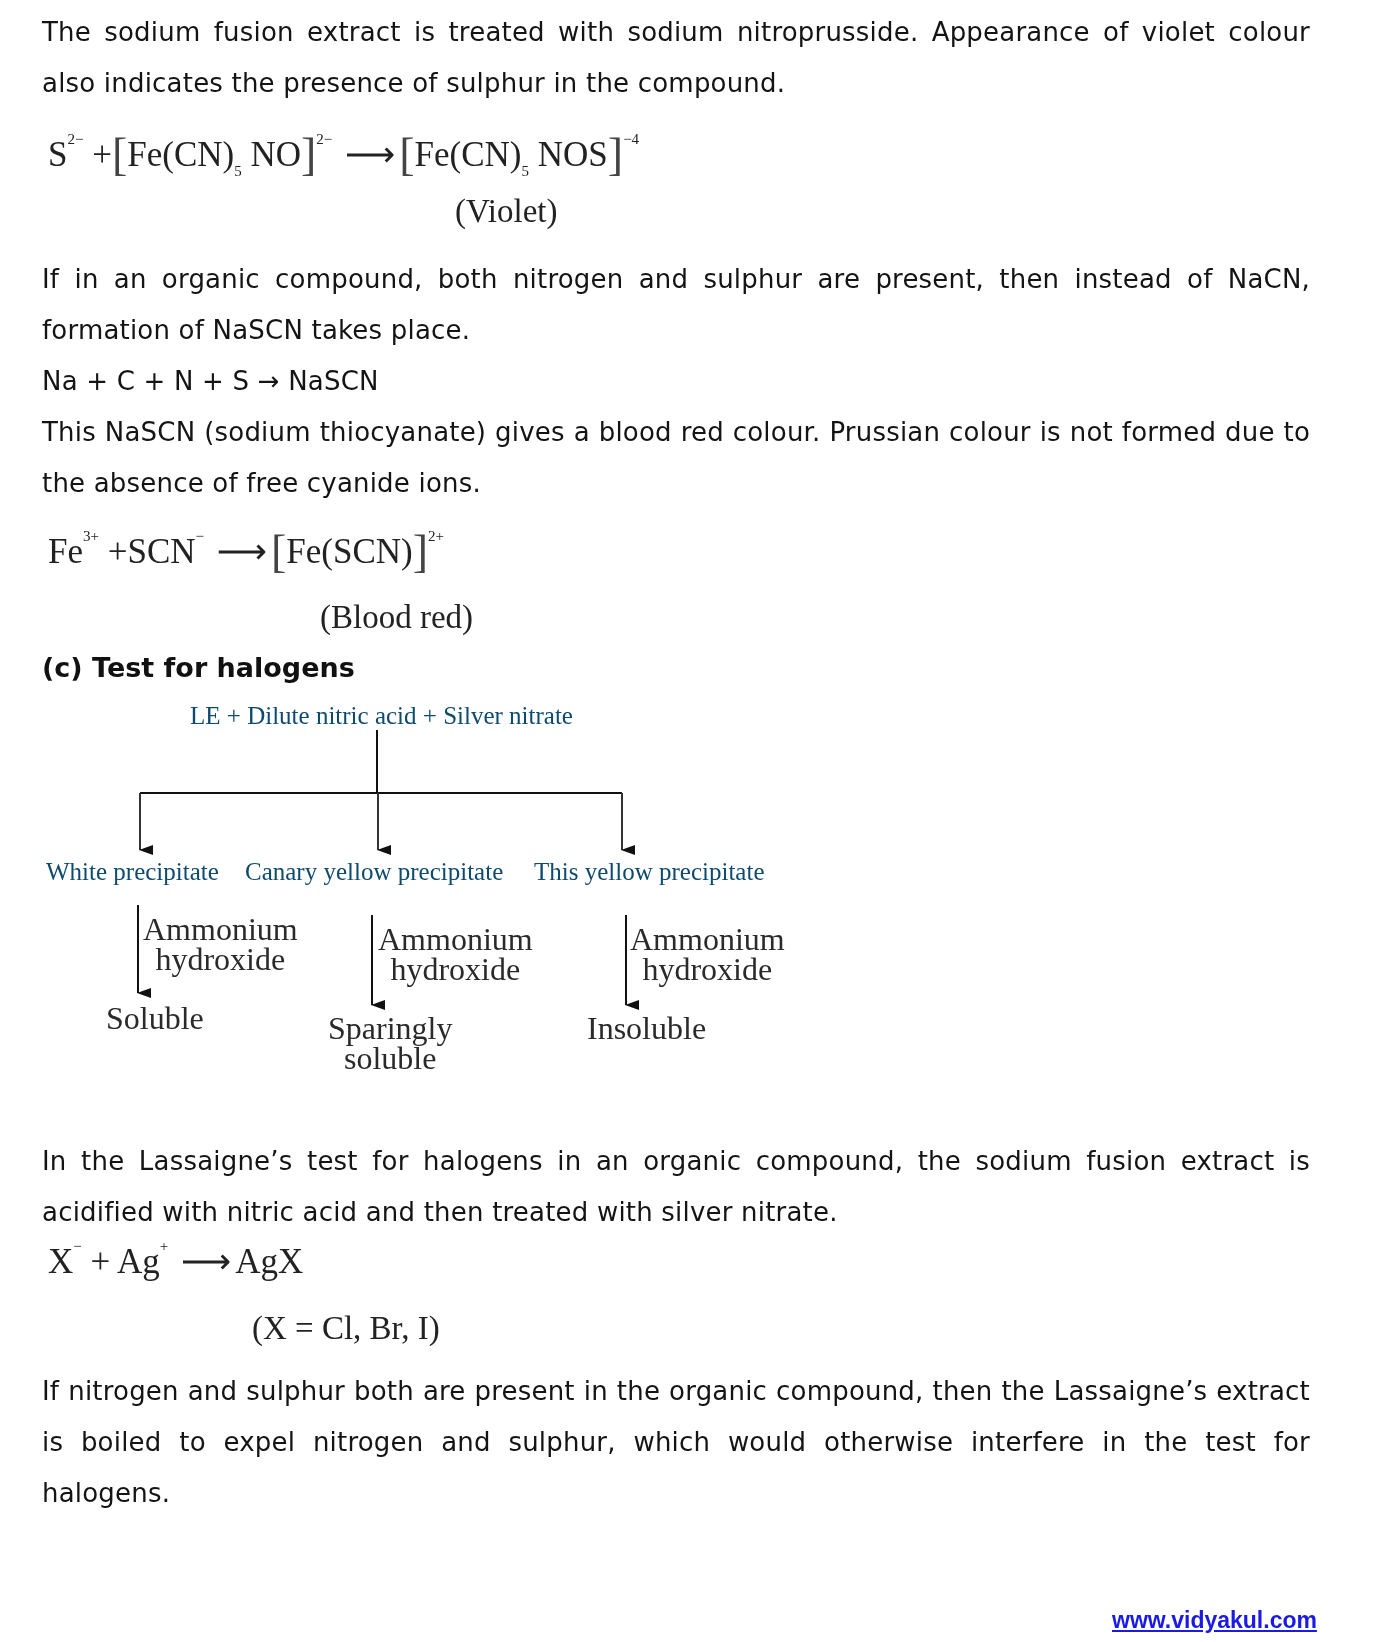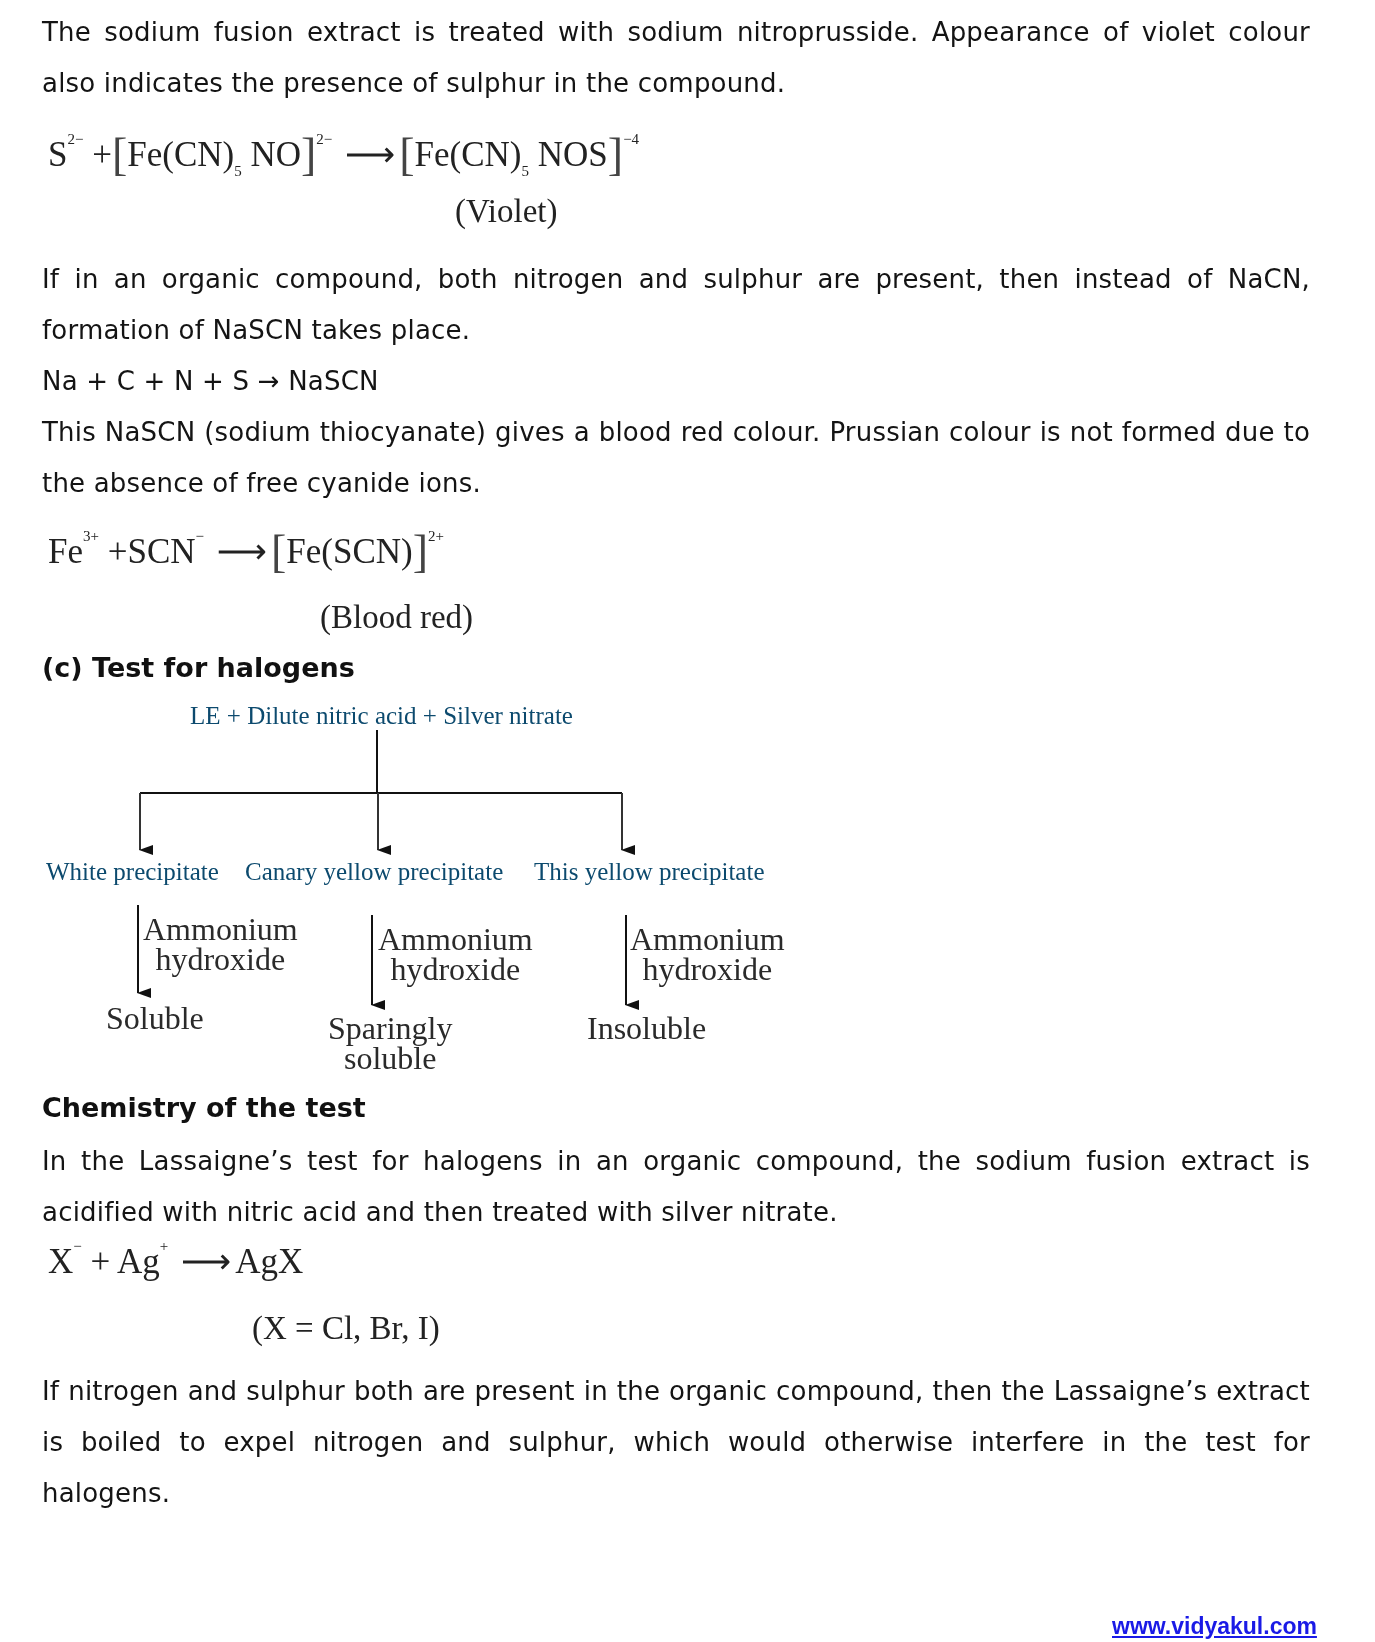--- a/index.html
+++ b/index.html
@@ -23,21 +23,20 @@
   .eq .br { font-size: 46px; font-weight: 100; color: #444; vertical-align: -4px; }
   .eq .arrow { display: inline-block; margin: 0 4px; }
   .eq-note { position: absolute; font-family: "Liberation Serif", serif; font-size: 33px; color: #222; white-space: nowrap; }
   .dg-text { position: absolute; font-family: "Liberation Serif", serif; font-size: 25px; color: #0c4a6e; white-space: nowrap; }
   .dg-small { position: absolute; font-family: "Liberation Serif", serif; font-size: 32px; color: #2a2a2a; line-height: 30px; text-align: center; white-space: nowrap; }
   svg.diagram { position: absolute; left: 0; top: 0; }
   .footer-link {
     position: absolute; left: 1112px; top: 1607px;
     font-family: "Liberation Sans", sans-serif; font-size: 23px; font-weight: bold; color: #1a1ae6;
     text-decoration: underline;
-    margin-top: 6px;
   }
 </style>
 </head>
 <body>
 
 <div class="page">
 
   <div class="para" style="top:7px;">The sodium fusion extract is treated with sodium nitroprusside. Appearance of violet colour also indicates the presence of sulphur in the compound.</div>
 
   <div class="eq" style="left:48px; top:128px;">
@@ -95,21 +94,20 @@
     <div>hydroxide</div>
   </div>
 
   <div class="dg-small" style="left:106px; top:1003px;">Soluble</div>
   <div class="dg-small" style="left:328px; top:1013px;">
     <div>Sparingly</div>
     <div>soluble</div>
   </div>
   <div class="dg-small" style="left:587px; top:1013px;">Insoluble</div>
 
-  <div class="heading" style="top:1092px;">Chemistry of the test</div>
   <div class="para" style="top:1136px;">In the Lassaigne’s test for halogens in an organic compound, the sodium fusion extract is acidified with nitric acid and then treated with silver nitrate.</div>
 
   <div class="eq" style="left:48px; top:1238px;">
     <span>X</span><sup>−</sup>
     <span>+</span>
     <span>Ag</span><sup>+</sup>
     <span class="arrow">⟶</span><span>AgX</span>
   </div>
   <div class="eq-note" style="left:252px; top:1310px;">(X = Cl, Br, I)</div>
 

